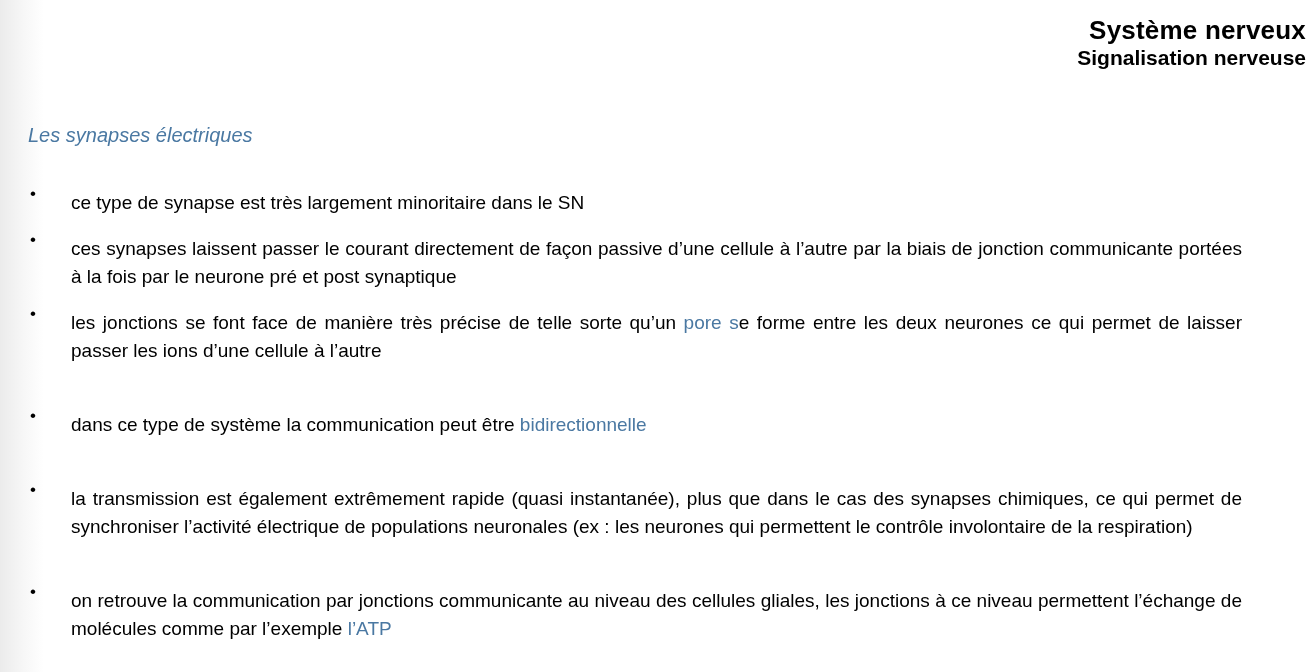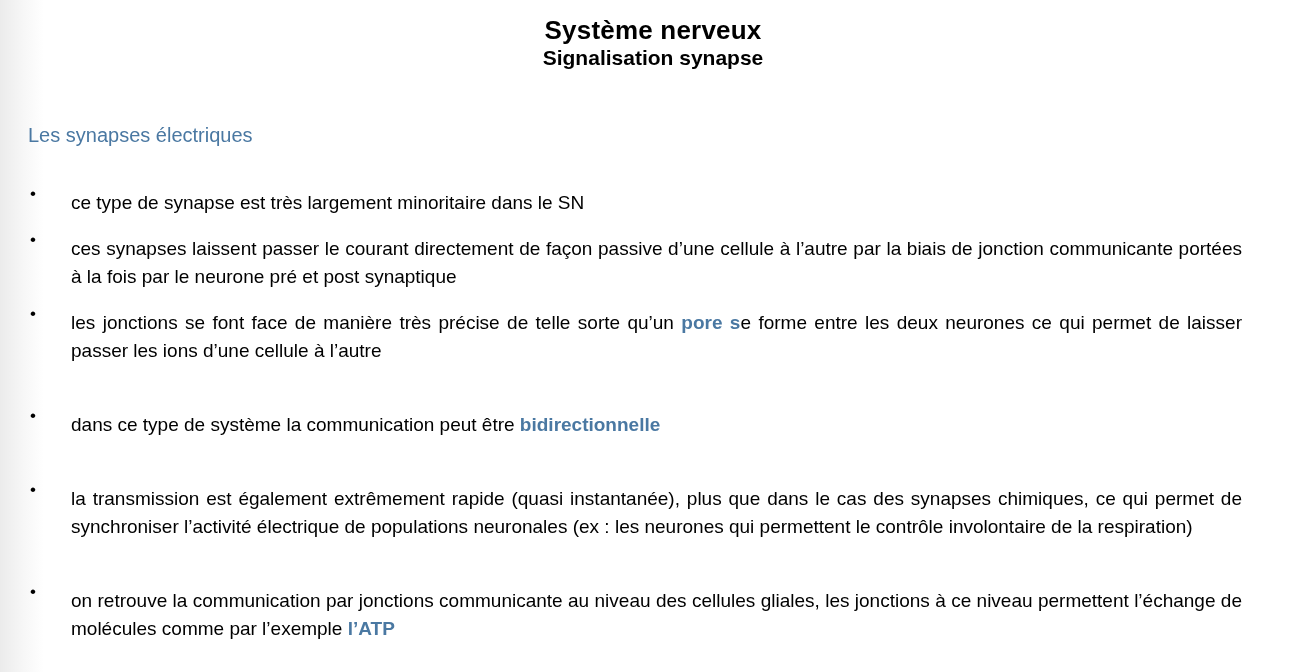--- a/index.html
+++ b/index.html
@@ -21,41 +21,42 @@
     width: 44px; height: 100%;
     background: linear-gradient(to right, #ebebeb 0%, #f7f7f7 55%, #ffffff 100%);
     pointer-events: none;
   }
   .content {
     position: relative;
     z-index: 1;
   }
   .doc-header {
     padding-top: 15px;
-    text-align: center;
+    text-align: right;
   }
   .doc-title {
     margin: 0;
     font-size: 26px;
     font-weight: bold;
     line-height: 30px;
     letter-spacing: 0.2px;
   }
   .doc-subtitle {
     margin: 0;
     font-size: 21px;
     font-weight: bold;
     line-height: 26px;
   }
   .section-heading {
     margin: 52px 0 0 28px;
     font-size: 20px;
     font-weight: normal;
     color: var(--accent, #4a78a2);
     line-height: 24px;
+    font-style: italic;
   }
   ul.bullets {
     list-style: none;
     margin: 33px 55px 0 28px;
     padding: 0;
     font-size: 19px;
     line-height: 28px;
   }
   ul.bullets li {
     display: flex;
@@ -73,32 +74,31 @@
     padding-left: 2px;
   }
   .txt {
     flex: 1;
     margin: 9px;
     text-align: justify;
   }
   .link {
     color: var(--accent, #4a78a2);
     cursor: pointer;
-    font-weight: bold;
   }
 </style>
 </head>
 <body>
 
 <div class="page-edge"></div>
 
 <div class="content">
   <header class="doc-header">
     <h1 class="doc-title">Système nerveux</h1>
-    <h2 class="doc-subtitle">Signalisation synapse</h2>
+    <h2 class="doc-subtitle">Signalisation nerveuse</h2>
   </header>
 
   <h3 class="section-heading">Les synapses électriques</h3>
 
   <ul class="bullets">
       <li>
         <span class="dot">•</span>
         <p class="txt"><span>ce type de synapse est très largement minoritaire dans le SN</span></p>
       </li>
       <li>

